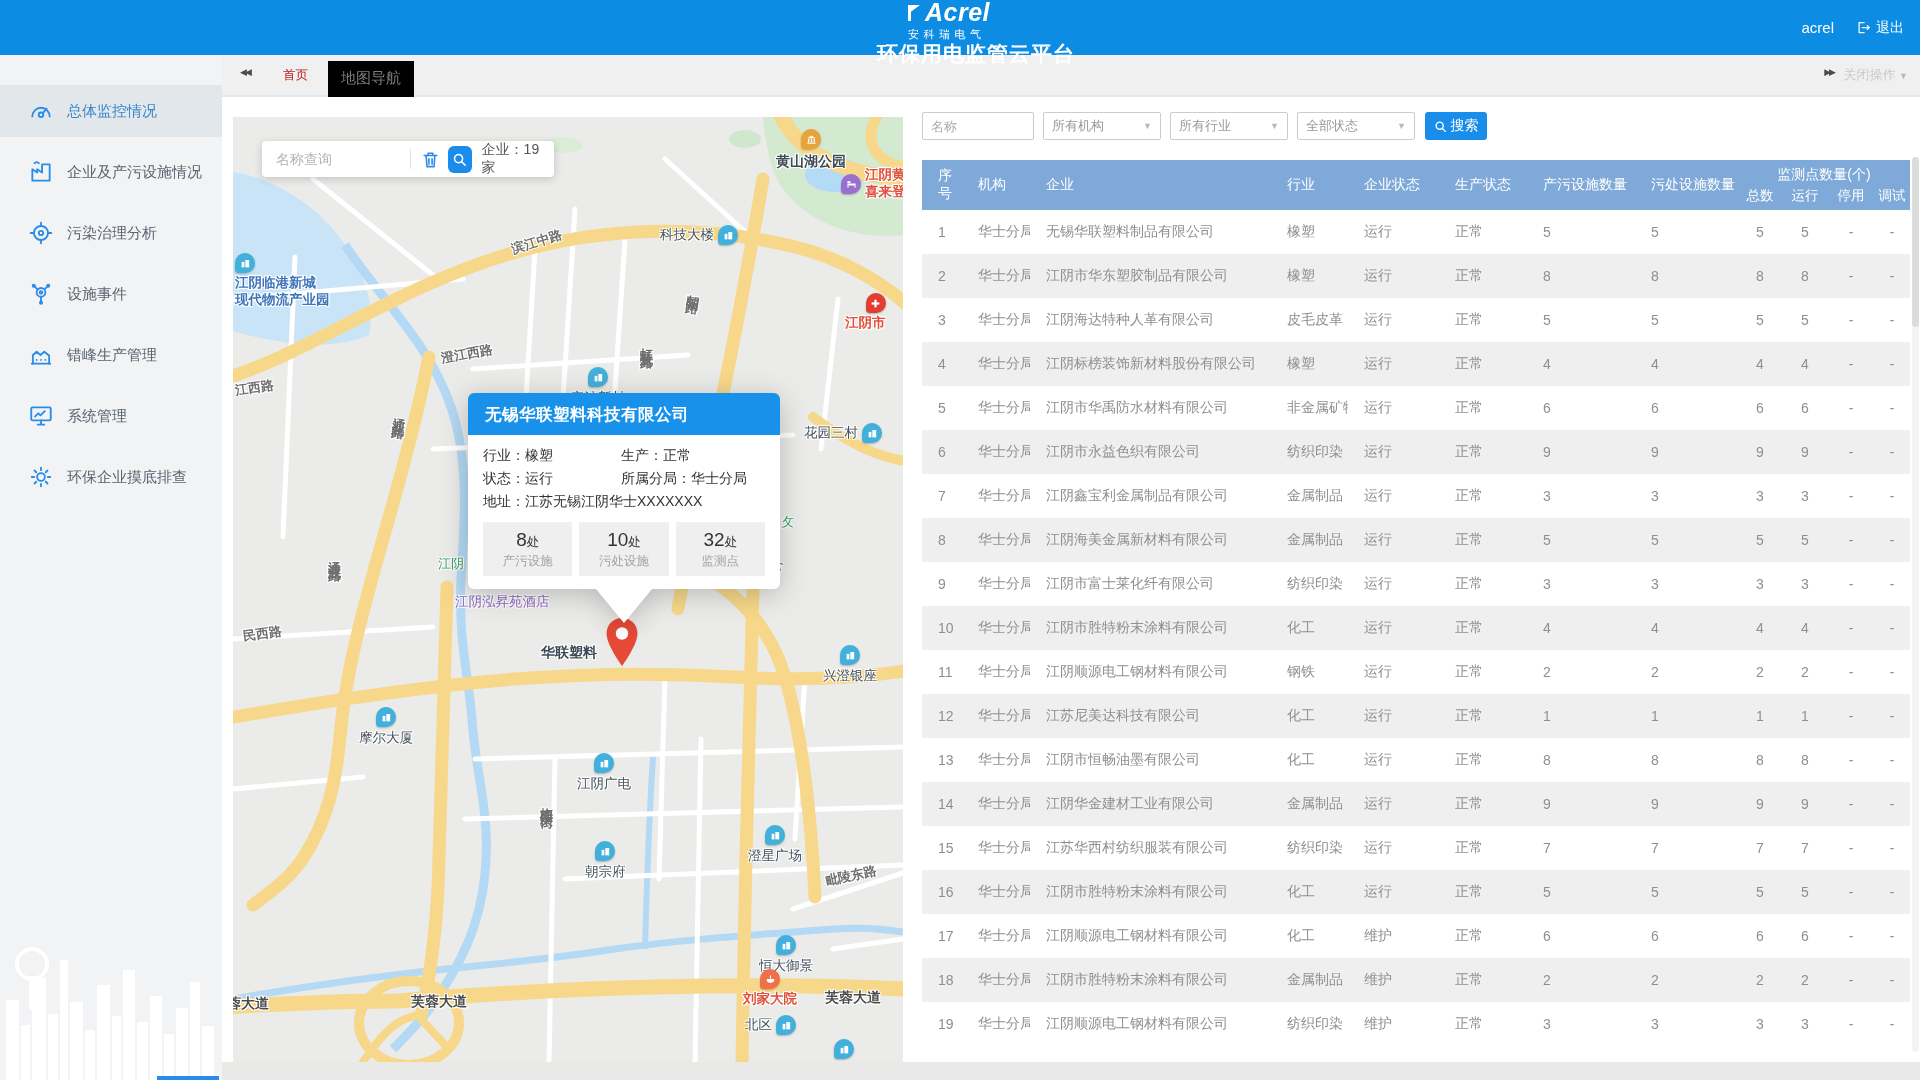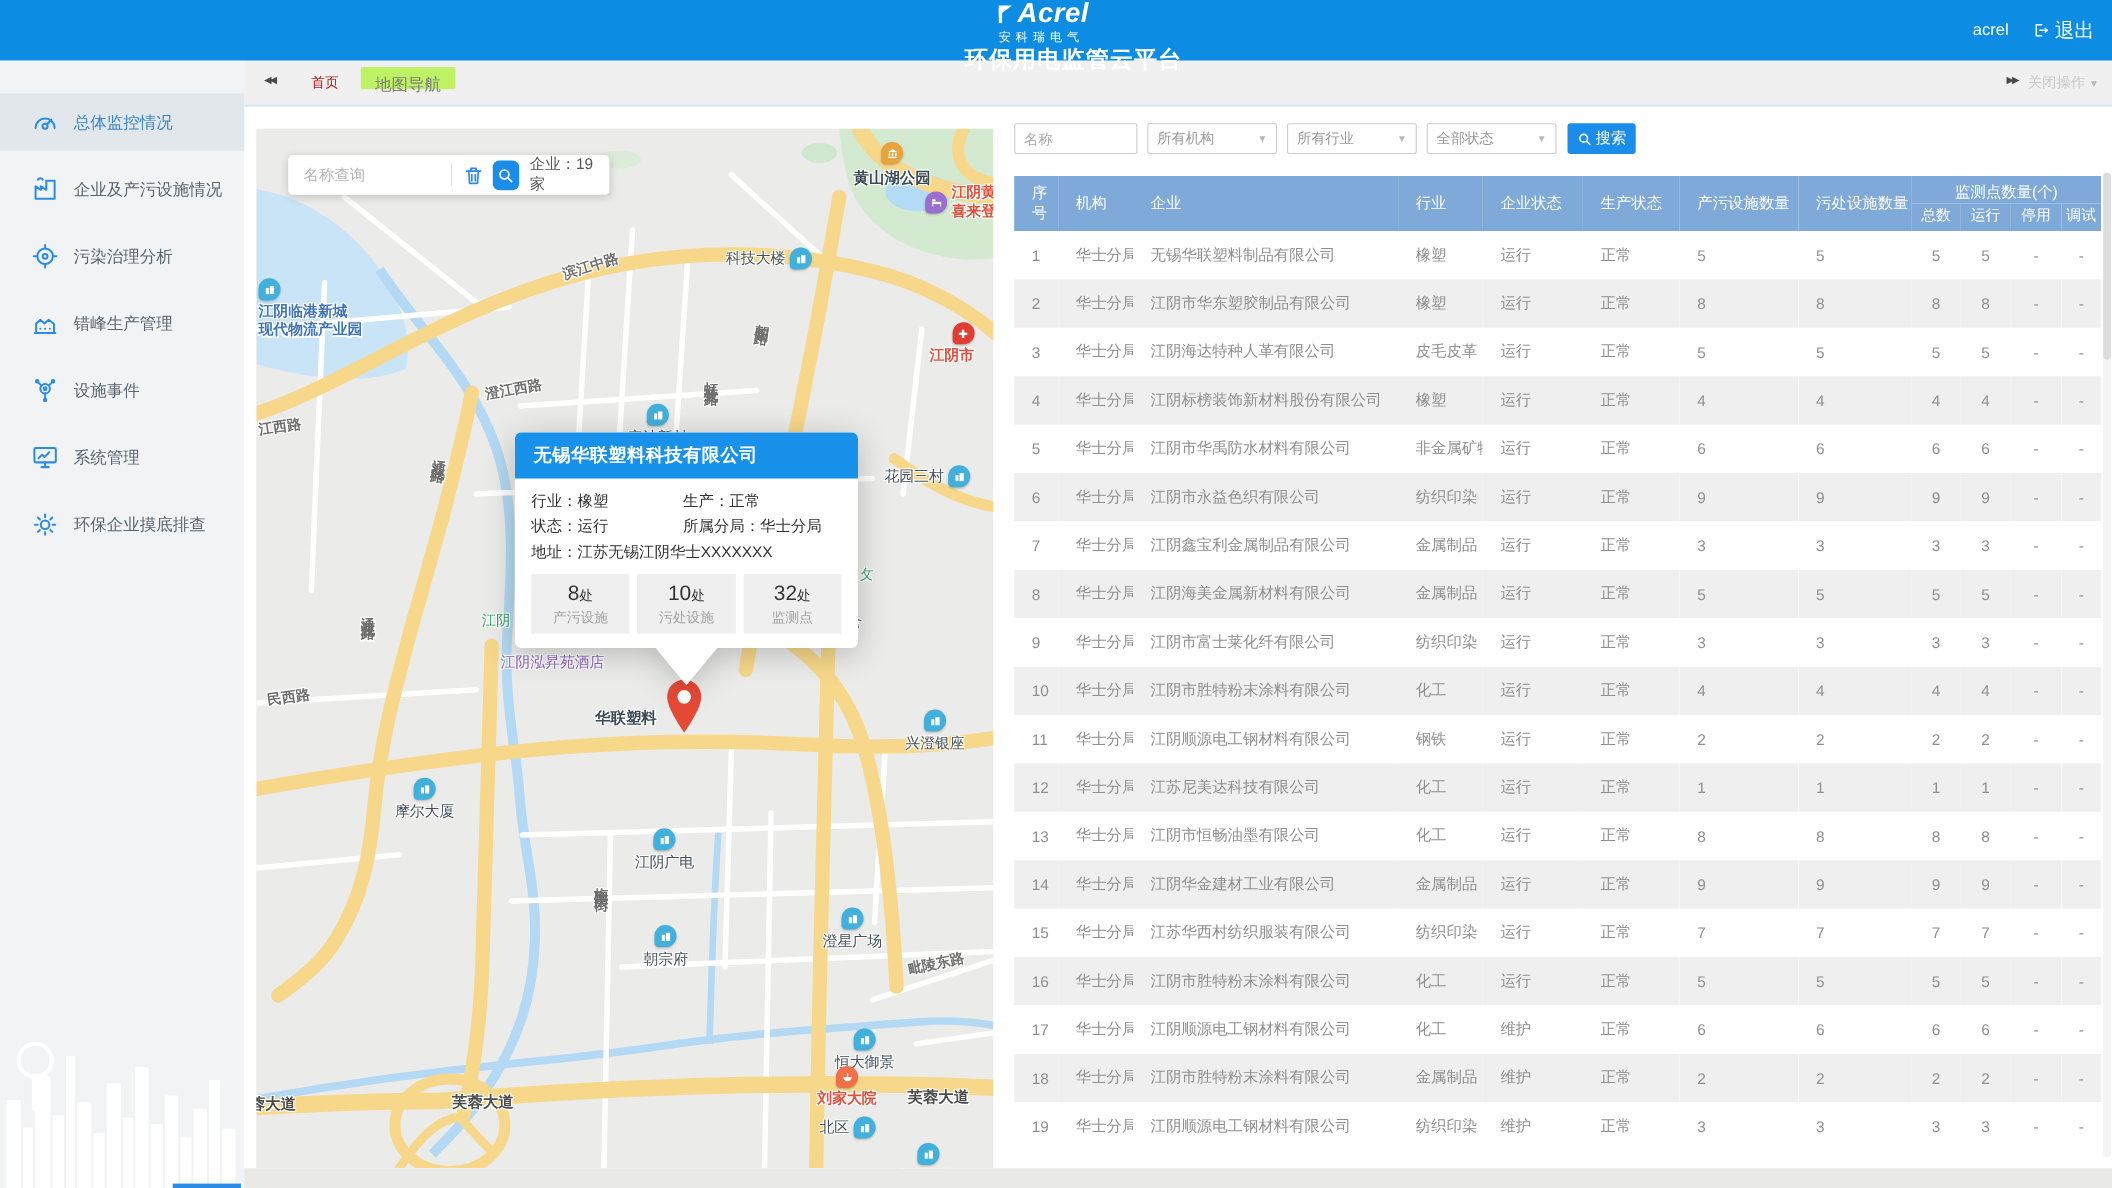--- a/index.html
+++ b/index.html
@@ -11,41 +11,41 @@
   .app-header { position:absolute; left:0; top:0; width:1920px; height:55px; background:#0d8ce4; display:flex; align-items:center; z-index:20;flex-direction:column; }
   .logo-block { margin-left:26px; color:#fff; line-height:1; width:130px; }
   .logo-main { font-size:25px; font-weight:bold; font-style:italic; letter-spacing:0.5px; display:flex; align-items:center; }
   .logo-flag { display:inline-block; width:14px; height:16px; margin-right:3px; position:relative; }
   .logo-flag::before { content:""; position:absolute; left:0; top:0; width:0; height:0; border-top:9px solid #fff; border-right:12px solid transparent; }
   .logo-flag::after { content:""; position:absolute; left:0; top:2px; width:3px; height:14px; background:#fff; }
   .logo-sub { font-size:11px; letter-spacing:4.5px; margin-top:4px; white-space:nowrap; }
   .app-title { color:#fff; font-size:21px; font-weight:bold; margin-left:32px; letter-spacing:1px; }
   .header-right { position:absolute; right:16px; top:0; height:55px; display:flex; align-items:center; gap:22px; color:#fff; }
   .hdr-user { font-size:15px; }
-  .hdr-logout { display:flex; align-items:center; gap:5px; font-size:18px; cursor:pointer; }
+  .hdr-logout { display:flex; align-items:center; gap:5px; font-size:14px; cursor:pointer; }
   .hdr-logout svg { width:15px; height:15px; }
 
   
   .sidebar { position:absolute; left:0; top:55px; width:222px; height:1025px; background:#f2f3f5; z-index:10; }
   .side-items { padding-top:30px; }
   .side-item { height:52px; display:flex; align-items:center; padding-left:28px; cursor:pointer; margin-bottom:9px; }
   .side-item.active { background:#e2e7ec; }
   .side-icon { width:26px; height:26px; color:#2a8ce8; margin-right:13px; flex:0 0 auto; }
   .side-icon svg { width:26px; height:26px; display:block; }
   .side-label { font-size:15px; color:#5a6570; white-space:nowrap; }
   .side-item.active .side-label { color:#3a87c8; }
   .skyline { position:absolute; bottom:0; left:0; width:222px; height:150px; }
   .skyline svg { width:222px; height:150px; display:block; }
   .side-scroll-hint { position:absolute; bottom:0; left:157px; width:62px; height:4px; background:#2a8ce8; }
 
   
   .tabbar { position:absolute; left:222px; top:55px; width:1698px; height:42px; background:#f0f0f0; border-bottom:2px solid #dbe8f5; z-index:9; }
   .tab-scroll-left { position:absolute; left:18px; top:12px; font-size:9px; color:#4a4a4a; letter-spacing:-2px; cursor:pointer; }
   .tab-home { position:absolute; left:52px; top:0; height:40px; line-height:40px; padding:0 9px; font-size:12.5px; color:#b91c1c; cursor:pointer; }
-  .tab-map { position:absolute; left:106px; top:6px; height:20px; width:86px; background:#bef264; text-align:center; line-height:34px; font-size:15px; color:#7d7d7d; cursor:pointer; }
+  .tab-map { position:absolute; left:106px; top:6px; height:36px; width:86px; background:#000000; text-align:center; line-height:34px; font-size:15px; color:#7d7d7d; cursor:pointer; }
   .tab-scroll-right { position:absolute; right:86px; top:12px; font-size:9px; color:#4a4a4a; letter-spacing:-2px; cursor:pointer; }
   .tab-close-menu { position:absolute; right:12px; top:0; height:40px; line-height:40px; font-size:13px; color:#c9c9c9; cursor:pointer; }
 
   
   .content { position:absolute; left:222px; top:97px; width:1698px; height:983px; background:#fff; }
   .bottom-strip { position:absolute; left:0; bottom:0; width:1698px; height:18px; background:#e9e9e8; }
   .v-scroll { position:absolute; right:1px; top:60px; width:7px; height:895px; background:#f4f4f4; border-radius:4px; }
   .v-scroll-thumb { width:7px; height:170px; background:#dcdcdc; border-radius:4px; }
 
   
@@ -167,39 +167,39 @@
               <circle cx="12" cy="12" r="6.5"></circle>
               <circle cx="12" cy="12" r="2"></circle>
               <path d="M12 2.5v3M12 18.5v3M2.5 12h3M18.5 12h3"></path>
             </svg>
           </span>
           <span class="side-label">污染治理分析</span>
         </div>
         <div class="side-item">
           <span class="side-icon">
             <svg viewBox="0 0 24 24" fill="none" stroke="currentColor" stroke-width="1.7" stroke-linecap="round" stroke-linejoin="round">
-              <path d="M3.5 20h17"></path>
-              <path d="M4.5 20v-8l3.5-3 3.5 3 3.5-3 4.5 3.5V20"></path>
-              <path d="M8 16.5h.01M12 16.5h.01M16 16.5h.01"></path>
-            </svg>
-          </span>
-          <span class="side-label">错峰生产管理</span>
-        </div>
-        <div class="side-item">
-          <span class="side-icon">
-            <svg viewBox="0 0 24 24" fill="none" stroke="currentColor" stroke-width="1.7" stroke-linecap="round" stroke-linejoin="round">
               <circle cx="12" cy="10.5" r="4"></circle>
               <circle cx="12" cy="10.5" r="1.2"></circle>
               <path d="M8.5 7.5 6 5M15.5 7.5 18 5M12 14.5V19"></path>
               <circle cx="5.3" cy="4.3" r="1"></circle>
               <circle cx="18.7" cy="4.3" r="1"></circle>
               <circle cx="12" cy="20" r="1"></circle>
             </svg>
           </span>
           <span class="side-label">设施事件</span>
+        </div>
+        <div class="side-item">
+          <span class="side-icon">
+            <svg viewBox="0 0 24 24" fill="none" stroke="currentColor" stroke-width="1.7" stroke-linecap="round" stroke-linejoin="round">
+              <path d="M3.5 20h17"></path>
+              <path d="M4.5 20v-8l3.5-3 3.5 3 3.5-3 4.5 3.5V20"></path>
+              <path d="M8 16.5h.01M12 16.5h.01M16 16.5h.01"></path>
+            </svg>
+          </span>
+          <span class="side-label">错峰生产管理</span>
         </div>
         <div class="side-item">
           <span class="side-icon">
             <svg viewBox="0 0 24 24" fill="none" stroke="currentColor" stroke-width="1.7" stroke-linecap="round" stroke-linejoin="round">
               <rect x="3" y="4" width="18" height="12" rx="1.2"></rect>
               <path d="M6.5 12.5 9.5 9.5l2 2 4-4"></path>
               <path d="M9 20h6M12 16v4"></path>
             </svg>
           </span>
           <span class="side-label">系统管理</span>

